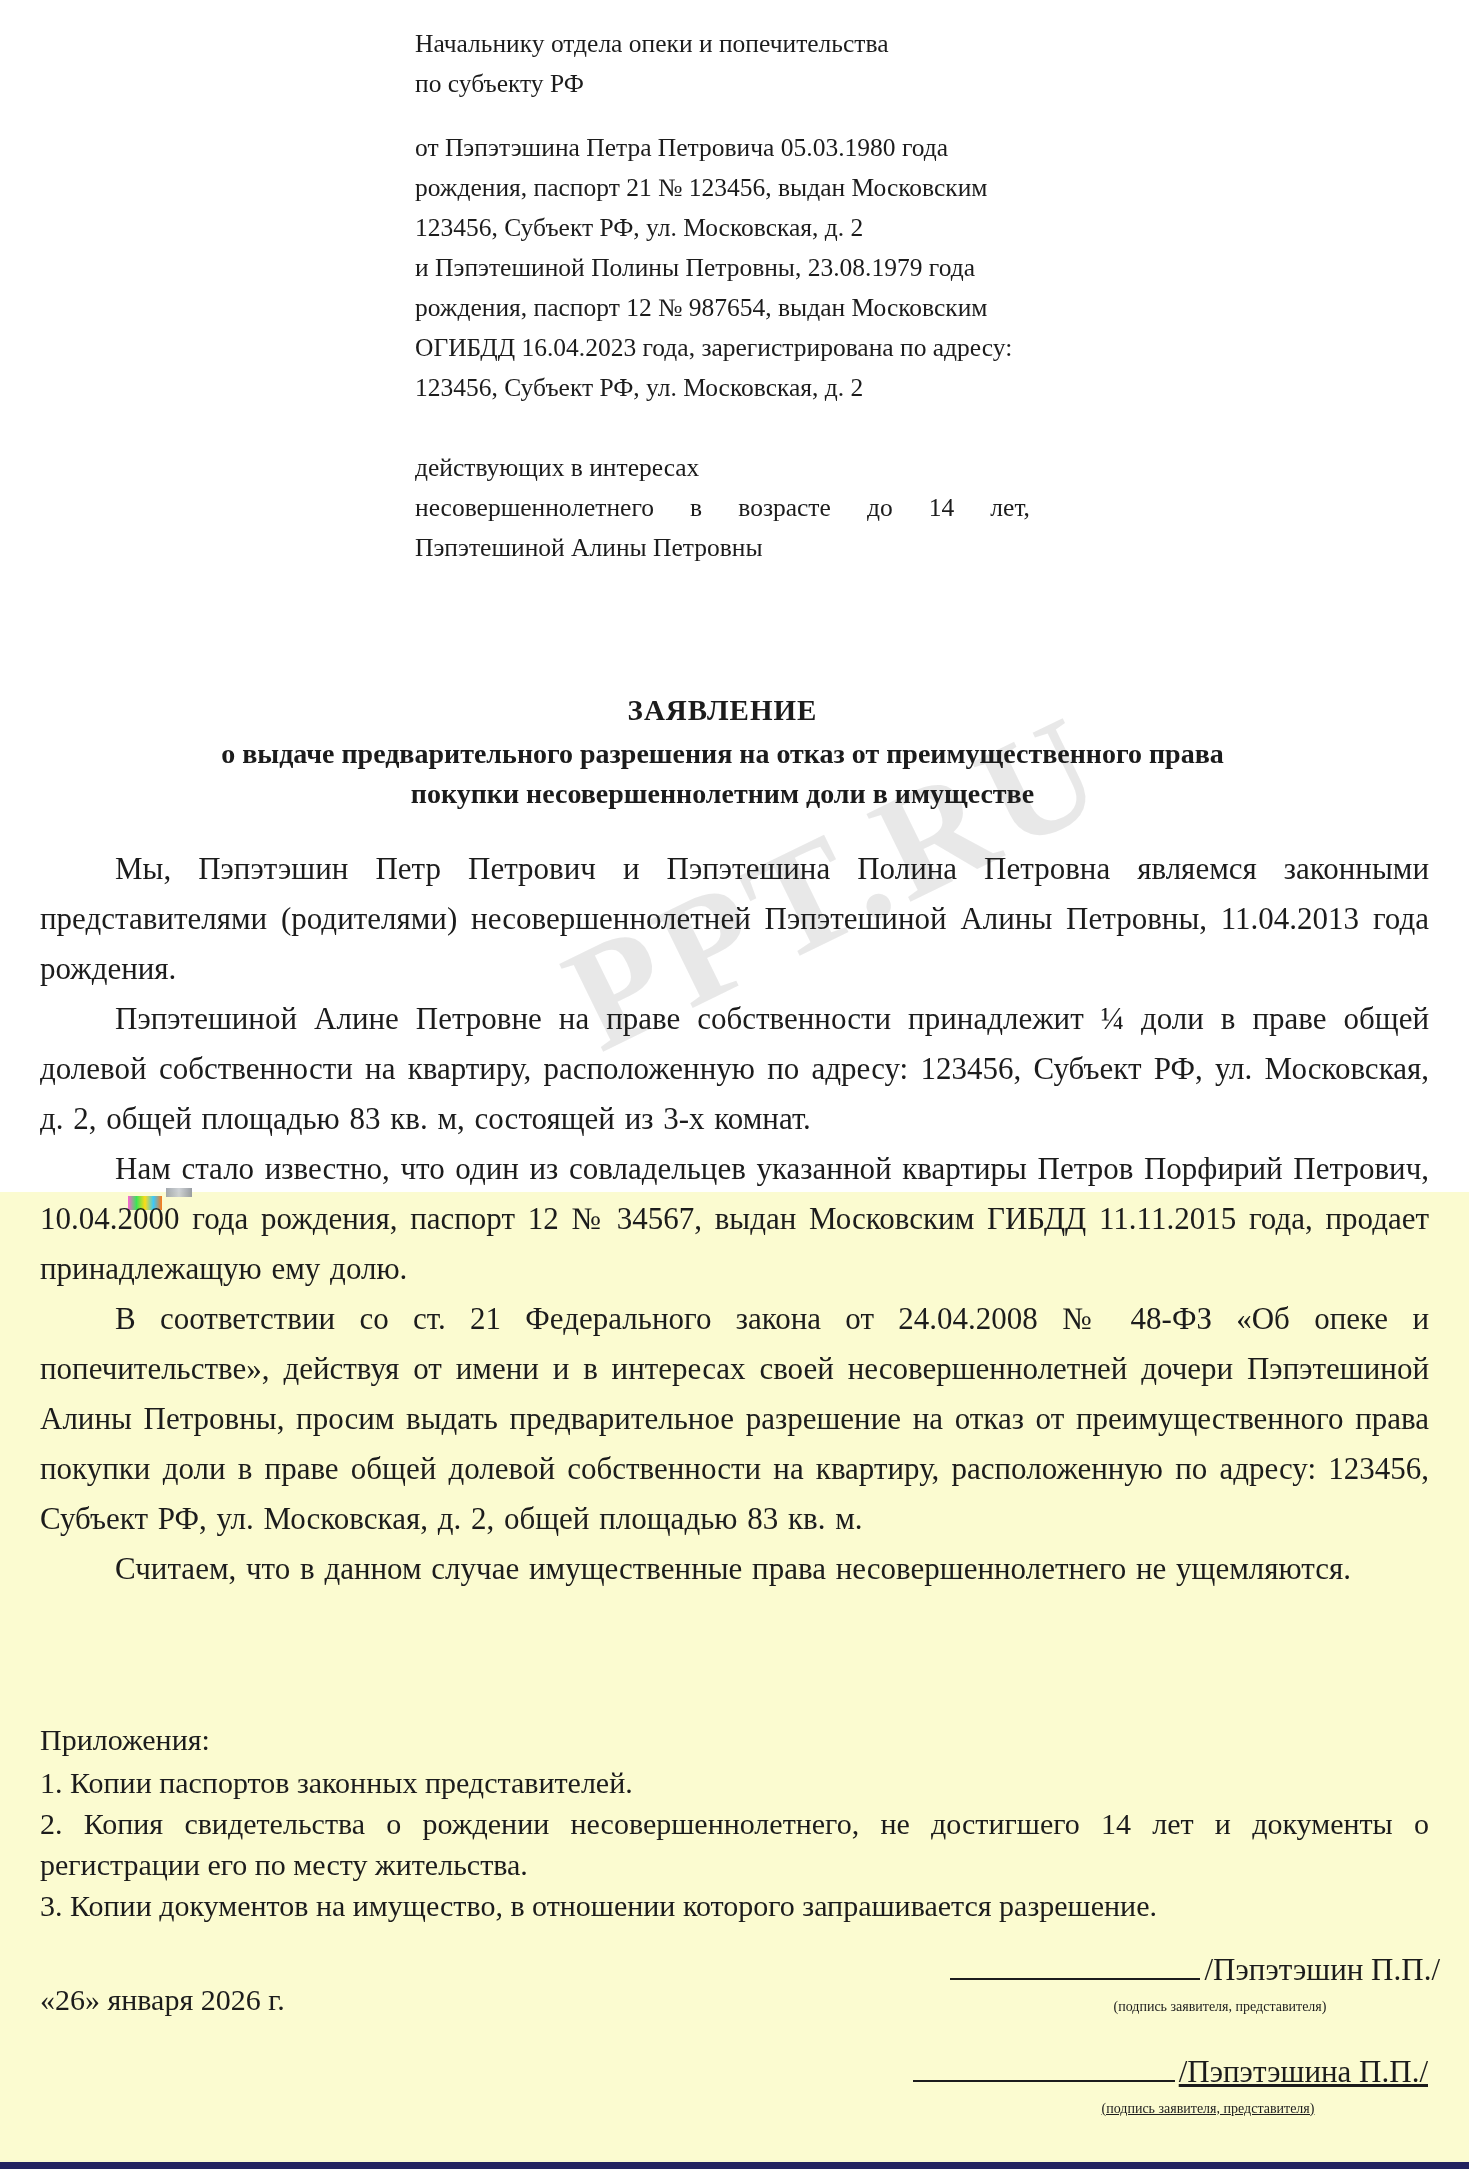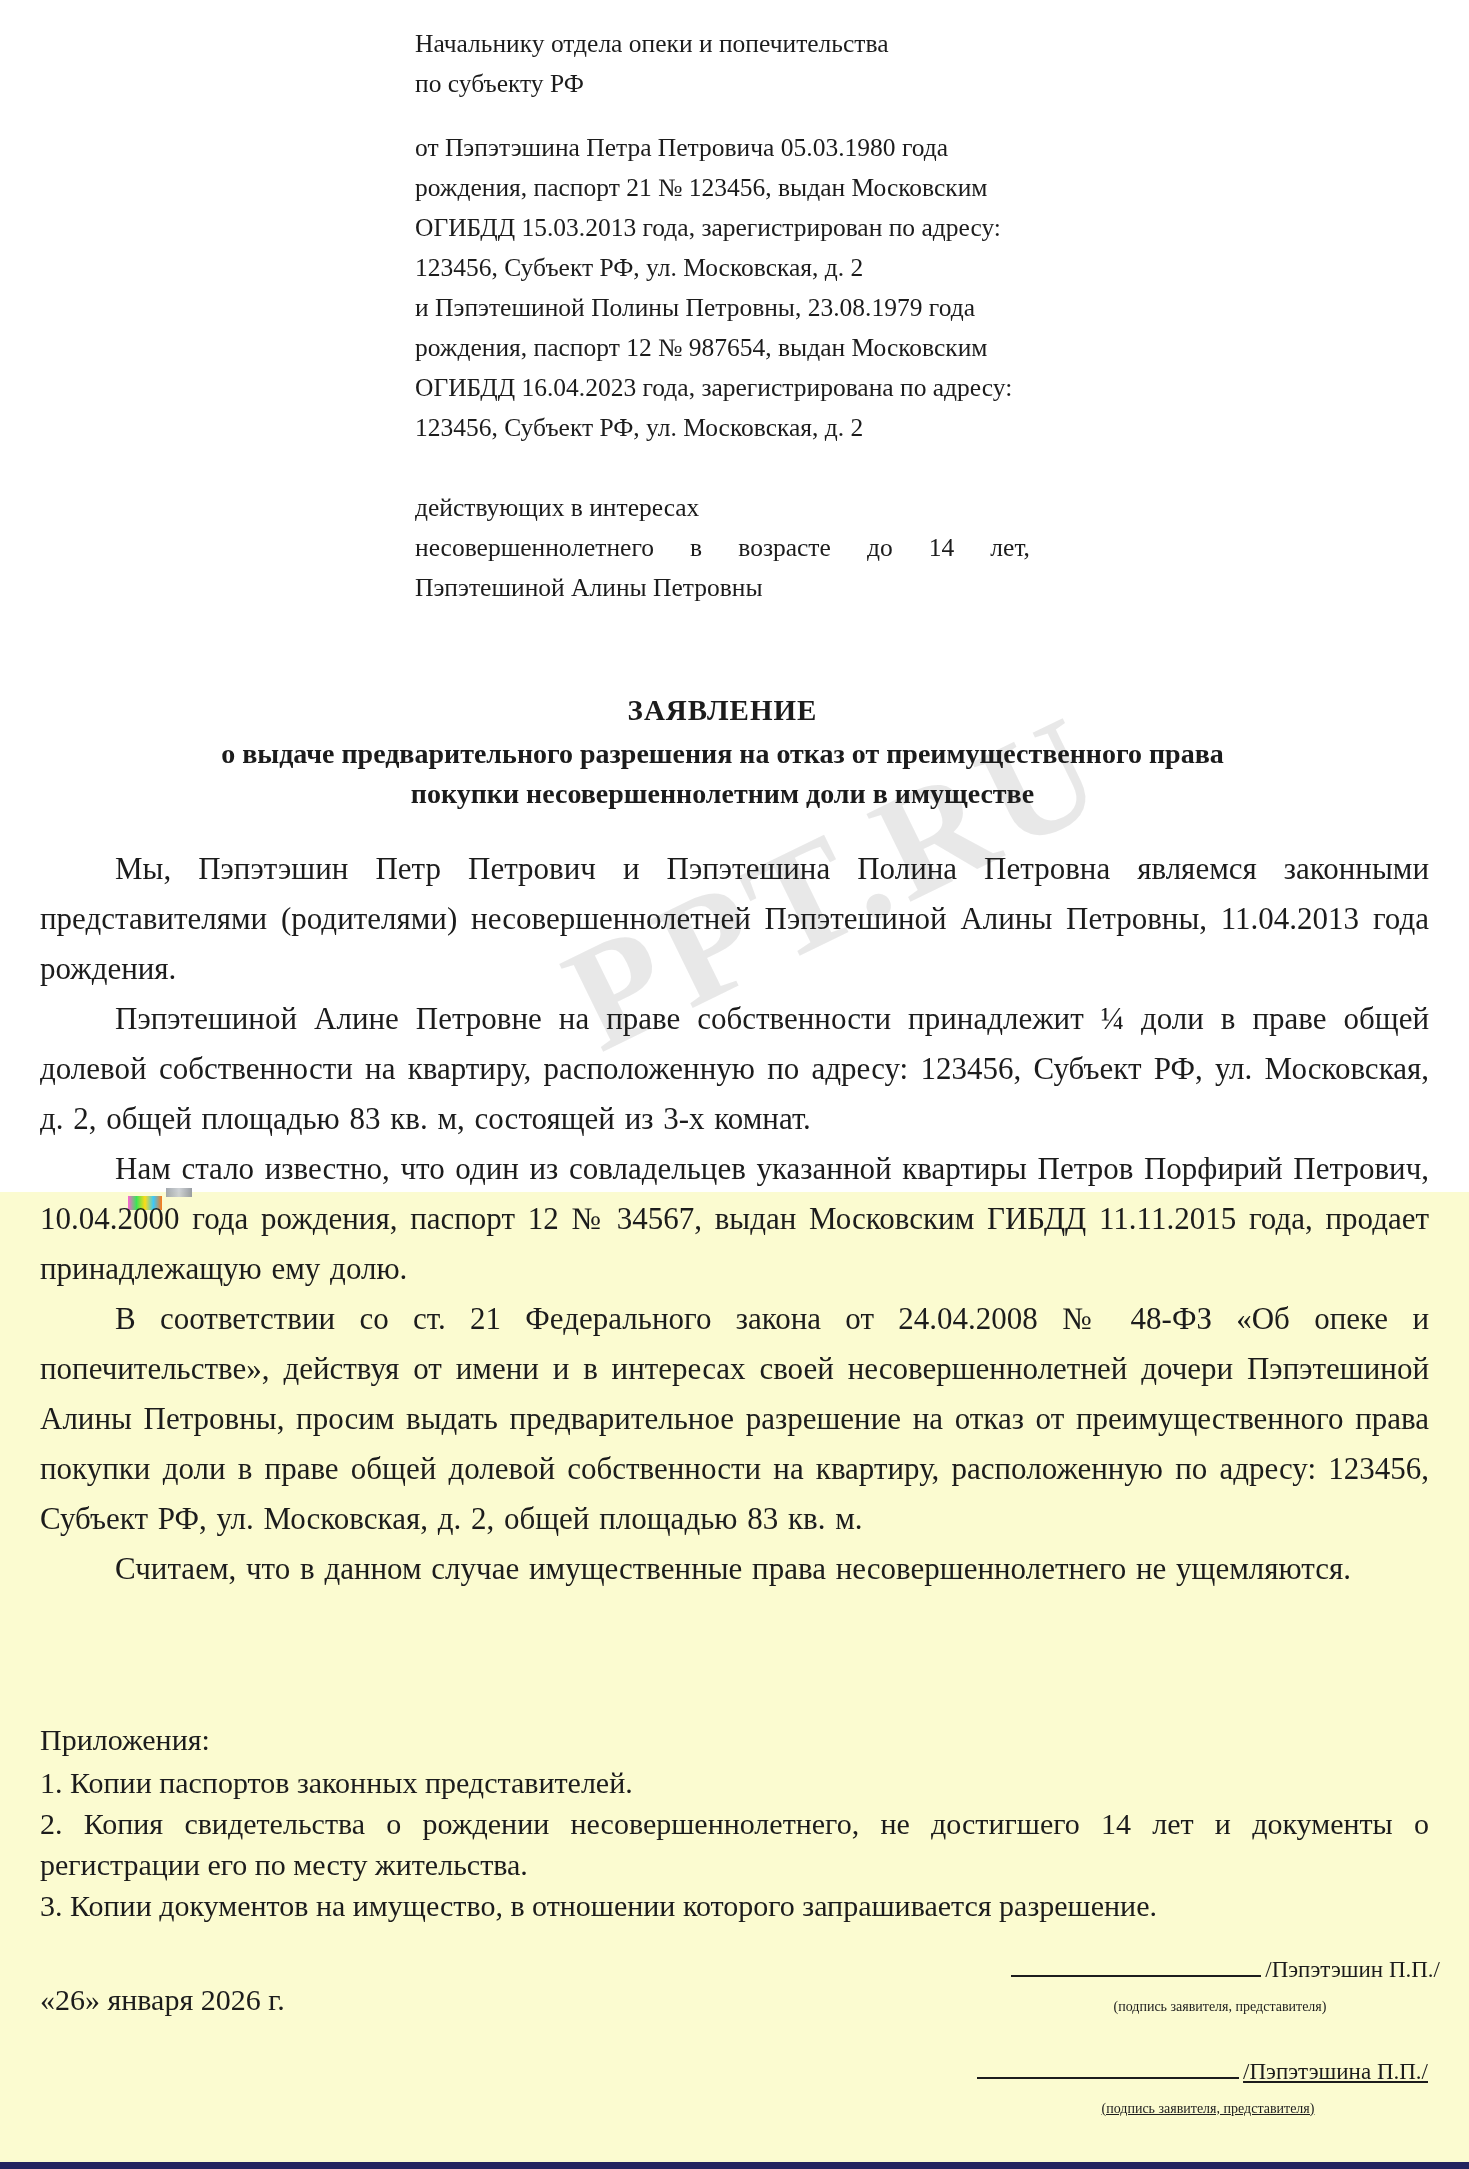--- a/index.html
+++ b/index.html
@@ -57,21 +57,21 @@
   .sec-attach{position:absolute;top:1718px;left:40px;width:1389px;}
   .attach-heading{font-size:30px;line-height:44px;}
   .attach-item{font-size:30px;line-height:41px;text-align:justify;}
 
   
   .sec-footer{position:absolute;top:1948px;left:40px;width:1400px;}
   .footer-row{display:flex;justify-content:space-between;align-items:flex-end;}
   .date-text{font-size:30px;line-height:44px;white-space:nowrap;}
   .sig-group{width:560px;text-align:right;}
   .sig-group.second{margin-top:28px;margin-left:auto;margin-right:12px;text-decoration:underline;}
-  .sig-row{font-size:23px;line-height:44px;white-space:nowrap;}
+  .sig-row{font-size:31px;line-height:44px;white-space:nowrap;}
   .sig-underline{
     display:inline-block;width:250px;height:1px;
     border-bottom:2px solid #1c1c1c;
     vertical-align:baseline;margin-right:4px;
   }
   .sig-group.second .sig-underline{width:262px;}
   .sig-caption{
     font-size:14px;line-height:30px;text-align:center;
     padding-left:120px;white-space:nowrap;
   }
@@ -90,21 +90,20 @@
   <div class="content">
 
     <div class="sec-header">
       <div class="recipient-block">
         <div class="hline">Начальнику отдела опеки и попечительства</div>
         <div class="hline">по субъекту РФ</div>
       </div>
       <div class="applicants-block">
         <div class="hline">от Пэпэтэшина Петра Петровича 05.03.1980 года</div>
         <div class="hline">рождения, паспорт 21 № 123456, выдан Московским</div>
-        <div class="hline">ОГИБДД 15.03.2013 года, зарегистрирован по адресу:</div>
         <div class="hline">123456, Субъект РФ, ул. Московская, д. 2</div>
         <div class="hline">и Пэпэтешиной Полины Петровны, 23.08.1979 года</div>
         <div class="hline">рождения, паспорт 12 № 987654, выдан Московским</div>
         <div class="hline">ОГИБДД 16.04.2023 года, зарегистрирована по адресу:</div>
         <div class="hline">123456, Субъект РФ, ул. Московская, д. 2</div>
       </div>
       <div class="minor-block">
         <div class="hline">действующих в интересах</div>
         <div class="hline stretch">несовершеннолетнего в возрасте до 14 лет,</div>
         <div class="hline">Пэпэтешиной Алины Петровны</div>

